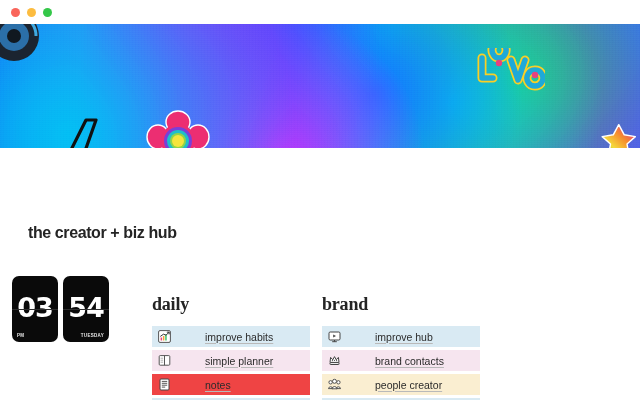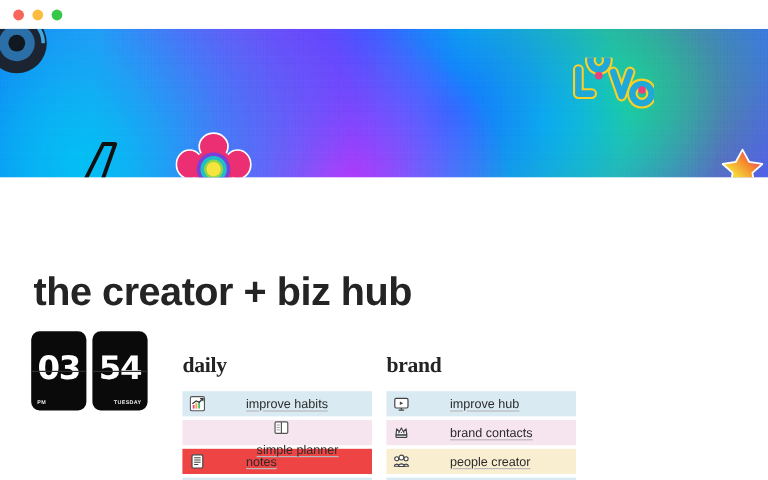--- a/index.html
+++ b/index.html
@@ -65,27 +65,27 @@
   .sticker-flower { top:86px;  left:146px; }
   .sticker-love   { top:24px;  left:473px; }
   .sticker-star   { top:96px;  left:596px; }
   .sticker-bolt   { top:92px;  left:58px; z-index:12; }
 
   
   .content { position:absolute; top:148px; left:0; width:640px; height:252px; background:#fff; z-index:10; }
 
   .page-title {
     position:absolute; left:28px; top:76px;
-    font-size:33px; font-weight:bold;
+    font-size:16px; font-weight:bold;
     letter-spacing:-.4px; color:#242424;
     white-space:nowrap;
   }
 
   
-  .clock { position:absolute; left:26px; top:128px; display:flex; gap:5px; }
+  .clock { position:absolute; left:12px; top:128px; display:flex; gap:5px; }
   .flip-card {
     position:relative;
     width:46px; height:66px;
     background:#0a0a0a;
     border-radius:7px;
     overflow:hidden;
   }
   .flip-card .hinge {
     position:absolute; left:0; right:0; top:50%;
     height:1px; background:#2e2e2e;
@@ -249,21 +249,21 @@
             <rect x="2.6" y="7.5" width="1.5" height="3" fill="#e8417f"></rect>
             <rect x="4.9" y="6" width="1.5" height="4.5" fill="#f5a23a"></rect>
             <rect x="7.2" y="4.5" width="1.5" height="6" fill="#3ec46b"></rect>
             <path d="M2.3 6.4 L5.5 4.2 L8 5.2 L11 2.3" fill="none" stroke="#333" stroke-width="1"></path>
             <path d="M8.8 2.2 L11.2 2.1 L11.1 4.4" fill="none" stroke="#333" stroke-width="1"></path>
           </svg>
         </span>
         <span class="lbl">improve habits</span>
       </div>
 
-      <div class="list-item" style="background:#f6e5ef;flex-direction:column;">
+      <div class="list-item" style="background:#f6e5ef;">
         <span class="ic">
           <svg width="13" height="13" viewBox="0 0 13 13">
             <rect x="1.2" y="1.6" width="10.6" height="9.6" rx="1" fill="#fff" stroke="#555" stroke-width="1"></rect>
             <line x1="6.5" y1="1.6" x2="6.5" y2="11.2" stroke="#555" stroke-width="1"></line>
             <line x1="2.6" y1="4.2" x2="5.2" y2="4.2" stroke="#9a9a9a" stroke-width=".8"></line>
             <line x1="2.6" y1="6.2" x2="5.2" y2="6.2" stroke="#9a9a9a" stroke-width=".8"></line>
             <line x1="2.6" y1="8.2" x2="5.2" y2="8.2" stroke="#9a9a9a" stroke-width=".8"></line>
           </svg>
         </span>
         <span class="lbl">simple planner</span>

